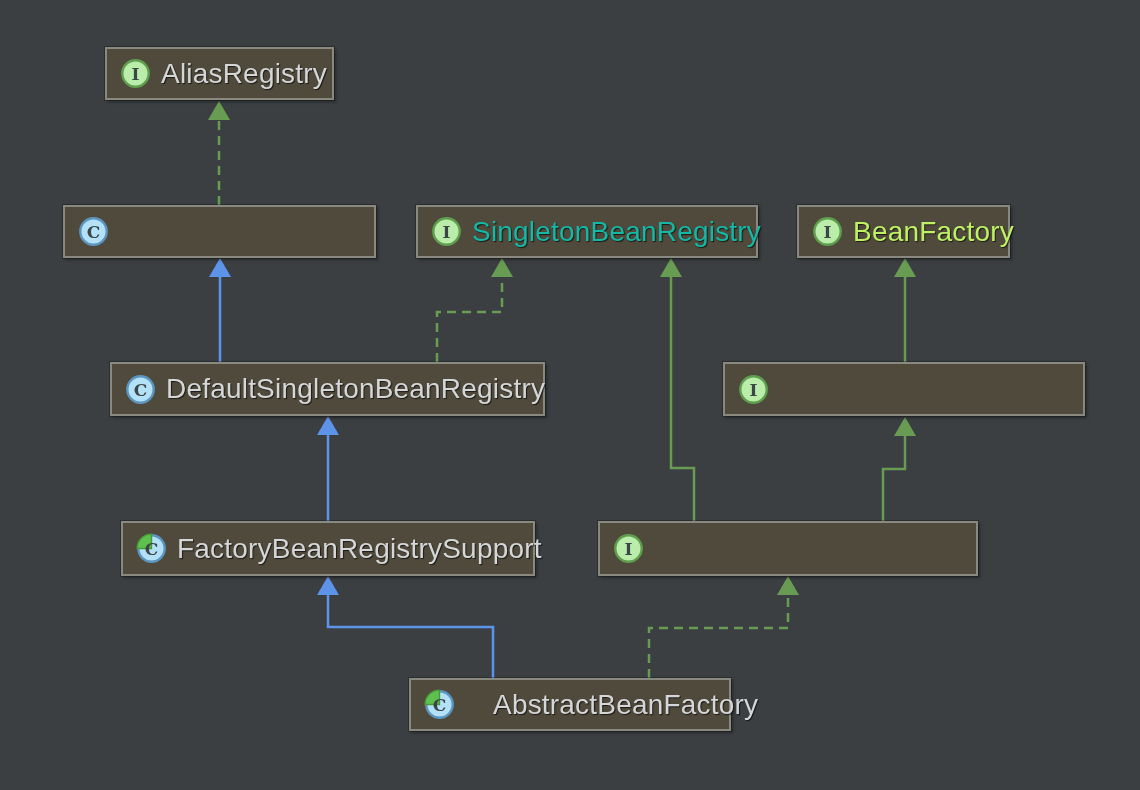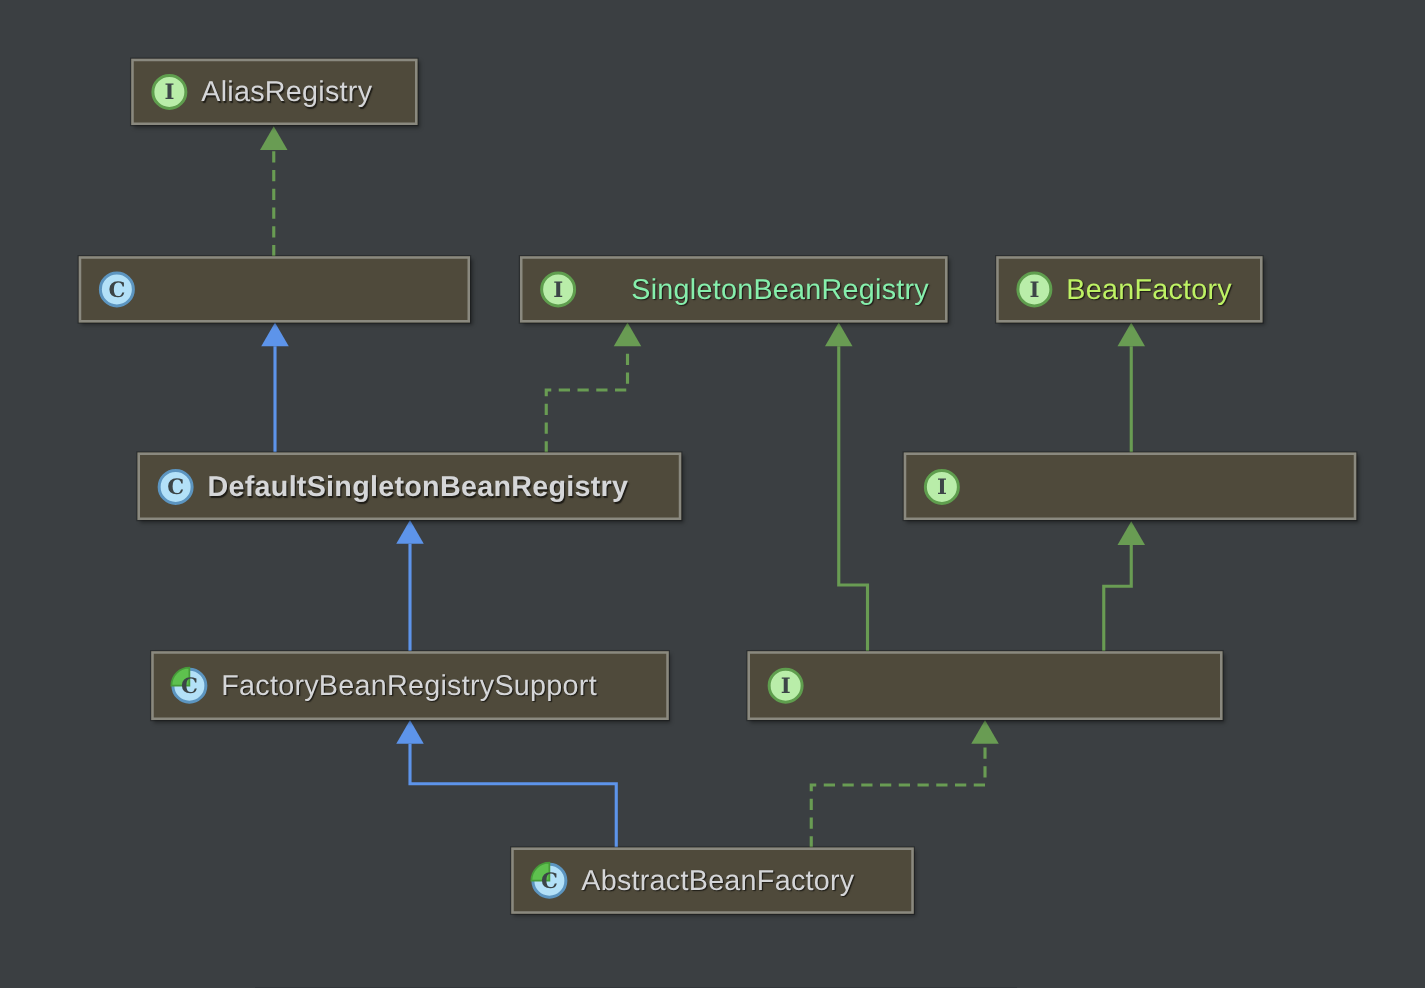--- a/index.html
+++ b/index.html
@@ -37,21 +37,21 @@
   }
   .node .icon {
     width: 31px;
     height: 31px;
     flex: 0 0 31px;
     margin-right: 10px;
     display: block;
   }
   .node .label {
     color: #d5d6d8;
-    font-size: 23px;
+    font-size: 28px;
     letter-spacing: 0.2px;
     text-shadow: 1px 1px 1px rgba(0,0,0,0.65);
   }
 </style>
 </head>
 <body>
 
 <div class="canvas" id="canvas" style="background: rgb(59, 63, 66);">
   <svg class="edge-layer" id="edge-layer" viewBox="0 0 1140 790" xmlns="http://www.w3.org/2000/svg">
       <g>
@@ -103,35 +103,35 @@
         <svg viewBox="0 0 31 31" class="icon">
           <circle cx="15.5" cy="15.5" r="13.2" stroke-width="2.4" fill="#b3e1f8" stroke="#5c95c0"></circle>
           <text x="15.5" y="21.5" text-anchor="middle" font-family="&quot;DejaVu Serif&quot;, serif" font-size="17" font-weight="bold" fill="#3c4547">C</text>
         </svg>
       </div>
       <div class="node" style="left: 416px; top: 205px; width: 342px; height: 53px; background: rgb(79, 74, 59); border-color: rgb(138, 137, 127);">
         <svg viewBox="0 0 31 31" class="icon">
           <circle cx="15.5" cy="15.5" r="13.2" stroke-width="2.4" fill="#b9eda9" stroke="#5f9e4e"></circle>
           <text x="15.5" y="21.5" text-anchor="middle" font-family="&quot;DejaVu Serif&quot;, serif" font-size="17" font-weight="bold" fill="#3c4547">I</text>
         </svg>
-        <span class="label" style="color: #86efac; margin-left: 33px;">SingletonBeanRegistry</span>
+        <span class="label" style="color: #14b8a6;">SingletonBeanRegistry</span>
       </div>
       <div class="node" style="left: 797px; top: 205px; width: 213px; height: 53px; background: rgb(79, 74, 59); border-color: rgb(138, 137, 127);">
         <svg viewBox="0 0 31 31" class="icon">
           <circle cx="15.5" cy="15.5" r="13.2" stroke-width="2.4" fill="#b9eda9" stroke="#5f9e4e"></circle>
           <text x="15.5" y="21.5" text-anchor="middle" font-family="&quot;DejaVu Serif&quot;, serif" font-size="17" font-weight="bold" fill="#3c4547">I</text>
         </svg>
         <span class="label" style="color: #bef264;">BeanFactory</span>
       </div>
       <div class="node" style="left: 110px; top: 362px; width: 435px; height: 54px; background: rgb(79, 74, 59); border-color: rgb(138, 137, 127);">
         <svg viewBox="0 0 31 31" class="icon">
           <circle cx="15.5" cy="15.5" r="13.2" stroke-width="2.4" fill="#b3e1f8" stroke="#5c95c0"></circle>
           <text x="15.5" y="21.5" text-anchor="middle" font-family="&quot;DejaVu Serif&quot;, serif" font-size="17" font-weight="bold" fill="#3c4547">C</text>
         </svg>
-        <span class="label" style="color: rgb(213, 214, 216); font-weight: bold;">DefaultSingletonBeanRegistry</span>
+        <span class="label" style="color: rgb(213, 214, 216);">DefaultSingletonBeanRegistry</span>
       </div>
       <div class="node" style="left: 723px; top: 362px; width: 362px; height: 54px; background: rgb(79, 74, 59); border-color: rgb(138, 137, 127);">
         <svg viewBox="0 0 31 31" class="icon">
           <circle cx="15.5" cy="15.5" r="13.2" stroke-width="2.4" fill="#b9eda9" stroke="#5f9e4e"></circle>
           <text x="15.5" y="21.5" text-anchor="middle" font-family="&quot;DejaVu Serif&quot;, serif" font-size="17" font-weight="bold" fill="#3c4547">I</text>
         </svg>
       </div>
       <div class="node" style="left: 121px; top: 521px; width: 414px; height: 55px; background: rgb(79, 74, 59); border-color: rgb(138, 137, 127);">
         <svg viewBox="0 0 31 31" class="icon">
           <circle cx="15.5" cy="15.5" r="13.2" stroke-width="2.4" fill="#b3e1f8" stroke="#5c95c0"></circle>
@@ -145,16 +145,16 @@
           <circle cx="15.5" cy="15.5" r="13.2" stroke-width="2.4" fill="#b9eda9" stroke="#5f9e4e"></circle>
           <text x="15.5" y="21.5" text-anchor="middle" font-family="&quot;DejaVu Serif&quot;, serif" font-size="17" font-weight="bold" fill="#3c4547">I</text>
         </svg>
       </div>
       <div class="node" style="left: 409px; top: 678px; width: 322px; height: 53px; background: rgb(79, 74, 59); border-color: rgb(138, 137, 127);">
         <svg viewBox="0 0 31 31" class="icon">
           <circle cx="15.5" cy="15.5" r="13.2" stroke-width="2.4" fill="#b3e1f8" stroke="#5c95c0"></circle>
           <path d="M15.5,15.5 L15.5,1.1 A14.4,14.4 0 0 0 1.1,15.5 Z" fill="#5ec14e" stroke="#469a39" stroke-width="1.4"></path>
           <text x="15.5" y="21.5" text-anchor="middle" font-family="&quot;DejaVu Serif&quot;, serif" font-size="17" font-weight="bold" fill="#3c4547">C</text>
         </svg>
-        <span class="label" style="color: rgb(213, 214, 216);">AbstractBeanFactory</span>
+        <span class="label" style="color: rgb(213, 214, 216); margin-left: 28px;">AbstractBeanFactory</span>
       </div>
     </div>
 </div>
 
 </body></html>

